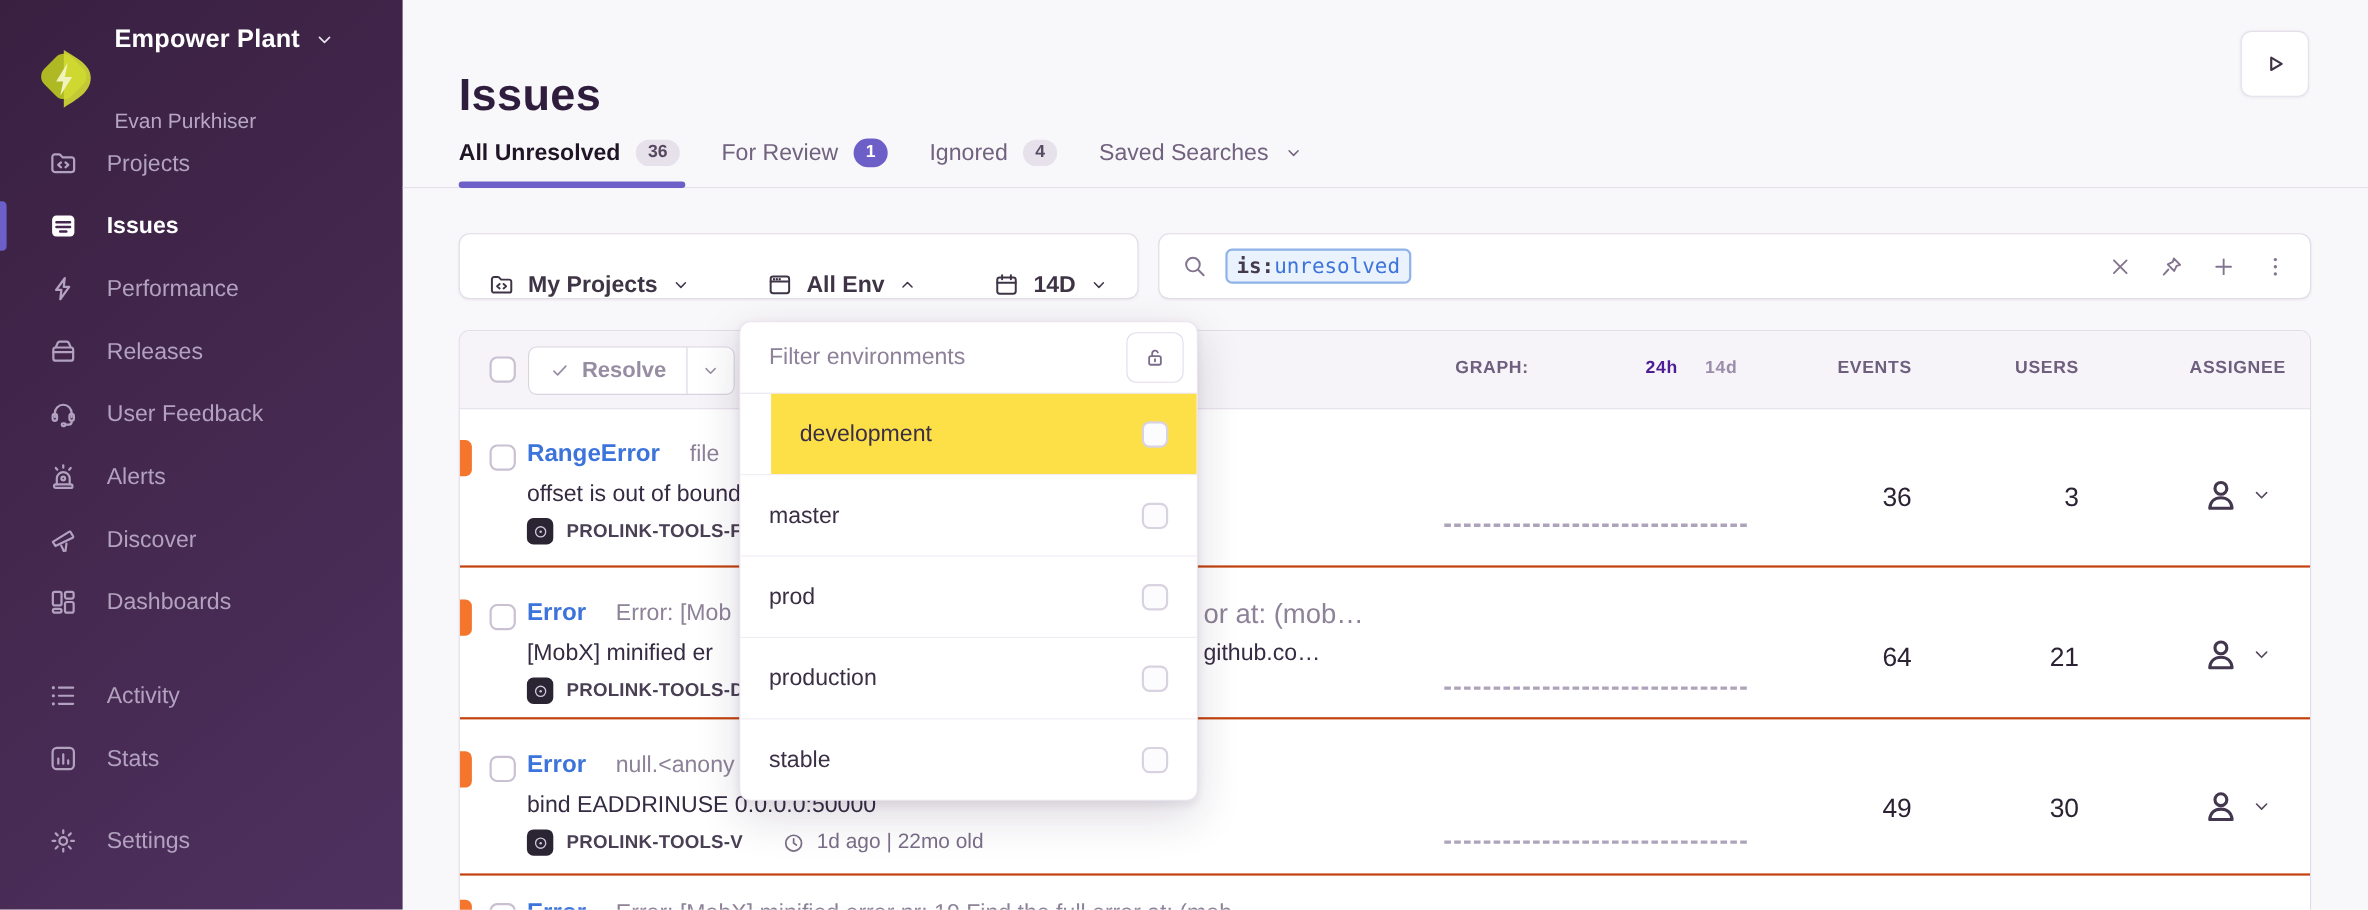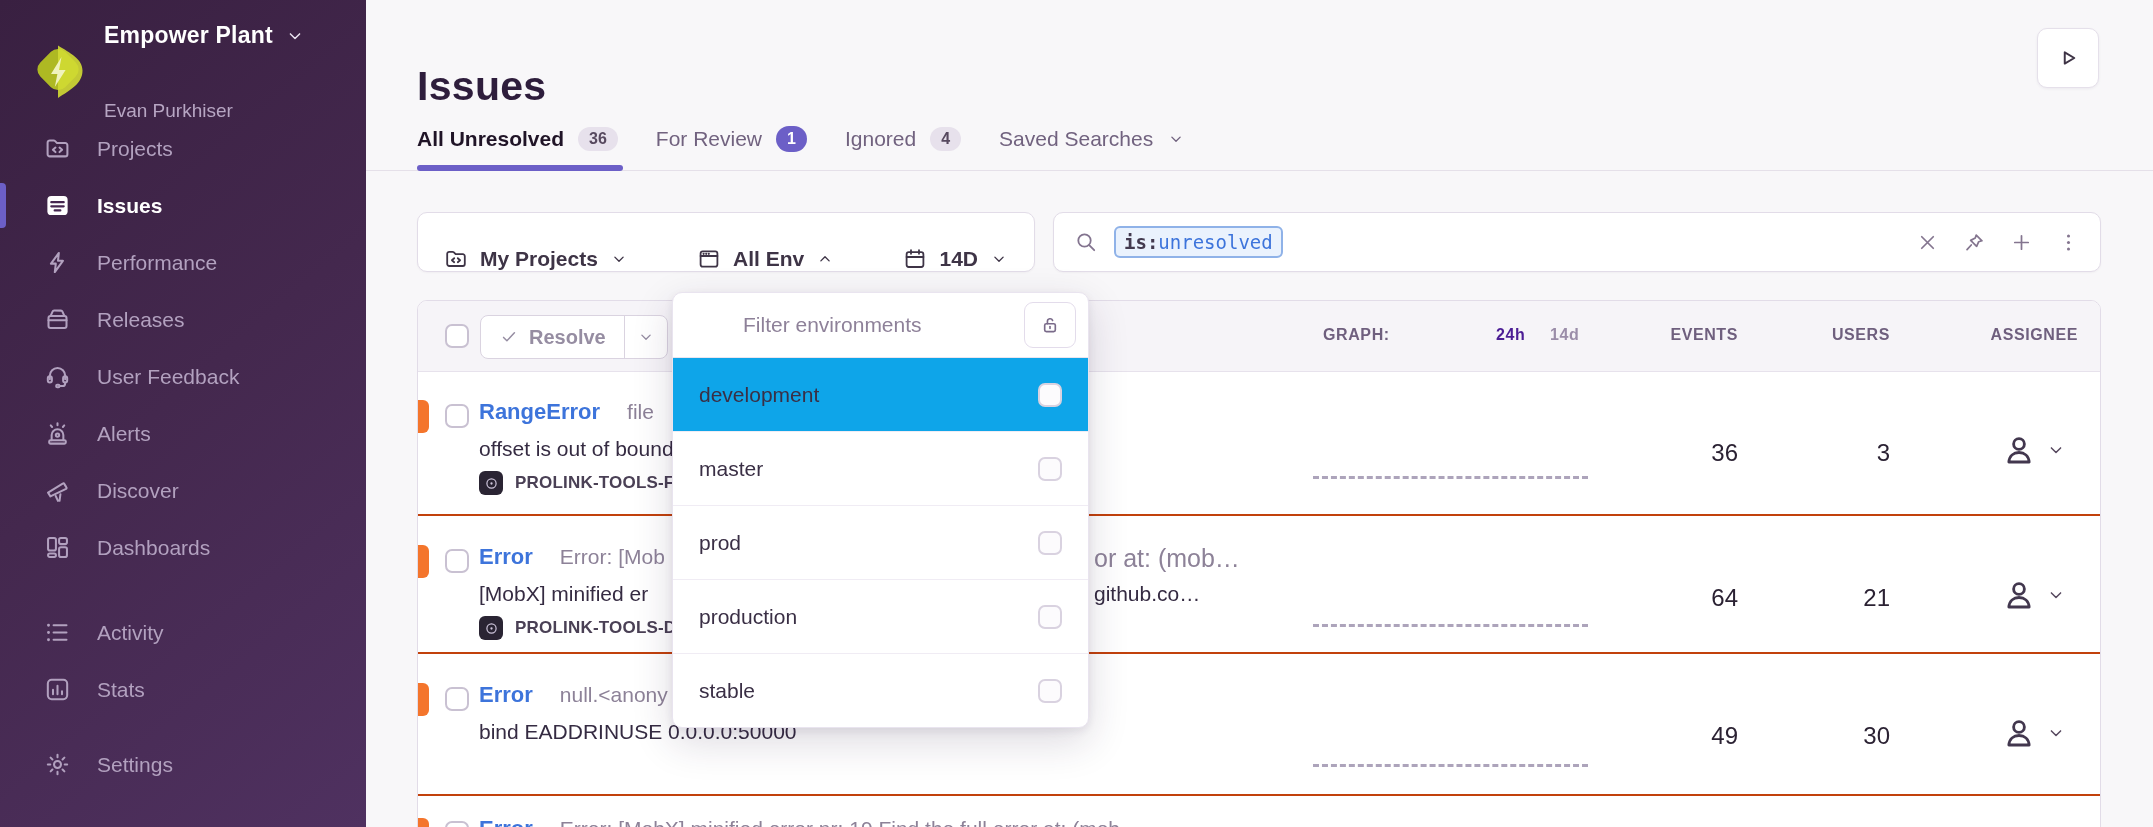--- a/index.html
+++ b/index.html
@@ -83,26 +83,26 @@
   .assignee{position:absolute;left:1582px;top:60px;display:flex;align-items:center;gap:8px;color:#42374E;cursor:pointer;}
   .assignee .pic{width:38px;height:38px;}
   .assignee .chev{width:20px;height:20px;color:#57495F;}
   .tail{position:absolute;left:676px;white-space:nowrap;}
   .tail.t1{top:28px;font-size:25px;color:#8D8298;}
   .tail.t2{top:66px;font-size:21px;font-weight:500;color:#352B42;}
 
   
   .envdd{position:absolute;left:306px;top:292px;width:415px;background:#fff;border:1px solid #E9E4EF;border-radius:10px;box-shadow:0 14px 40px rgba(43,24,64,.16),0 3px 8px rgba(43,24,64,.08);z-index:10;overflow:hidden;}
   .envhead{height:64px;display:flex;align-items:center;gap:12px;padding:0 12px 0 26px;border-bottom:1px solid #EAE5EF;}
-  .envph{color:#8E8199;font-size:21px;flex:1;cursor:text;margin-left:44px;}
+  .envph{color:#8E8199;font-size:21px;flex:1;cursor:text;}
   .lockbtn{width:52px;height:46px;border:1px solid #E3DCEB;border-radius:9px;display:flex;align-items:center;justify-content:center;color:#7A6B8A;background:#fff;cursor:pointer;box-sizing:border-box;}
   .lockbtn svg{width:22px;height:22px;}
   .opt{height:73px;display:flex;align-items:center;padding:0 26px;border-top:1px solid #F0ECF4;font-size:21px;color:#3A2F45;cursor:pointer;}
   .opt.first{border-top:none;}
-  .opt.hl{background:#0ea5e9;}
+  .opt.hl{background:#fde047;margin-left:28px;}
   .optcb{margin-left:auto;width:24px;height:24px;border:2px solid #D9D2E0;border-radius:7px;background:#FCFBFD;box-sizing:border-box;}
 </style>
 </head>
 <body>
 
 <div class="app">
 
   <aside class="sidebar">
     <div class="org">
       <svg width="52" height="56" viewBox="0 0 52 56">
@@ -393,20 +393,36 @@
       </div>
 
       <div class="row bt" style="top:351px;height:142px;">
         <span class="level"></span>
         <span class="cb"></span>
         <div class="l1">
             <a class="etype">Error</a>
             <span class="culprit">null.&lt;anony</span>
           </div>
         <div class="l2">bind EADDRINUSE 0.0.0.0:50000</div>
+        <div class="l3">
+          <span class="pavatar">
+              <svg viewBox="0 0 24 24">
+                <circle cx="12" cy="12" r="6.5" stroke="#CFC6DC" stroke-width="1.7" fill="none"></circle>
+                <circle cx="12" cy="12" r="1.6" fill="#CFC6DC"></circle>
+              </svg>
+            </span>
+          <span class="slug">PROLINK-TOOLS-V</span>
+          <span class="age">
+            <svg class="ic" viewBox="0 0 24 24">
+                <circle cx="12" cy="12" r="8.2"></circle>
+                <path d="M12 7.6V12l2.8 1.9"></path>
+              </svg>
+            <span>1d ago | 22mo old</span>
+          </span>
+        </div>
         <div class="dash" style="top:110px;"></div>
         <div class="num ev">49</div>
         <div class="num us">30</div>
         <div class="assignee">
           <svg class="pic ic" viewBox="0 0 24 24">
               <circle cx="12" cy="8.2" r="3.4"></circle>
               <path d="M5.6 19.6c.3-3.9 3-6 6.4-6s6.1 2.1 6.4 6z"></path>
             </svg>
           <svg class="chev ic" viewBox="0 0 24 24">
               <path d="m6.5 9.5 5.5 5.5 5.5-5.5"></path>

